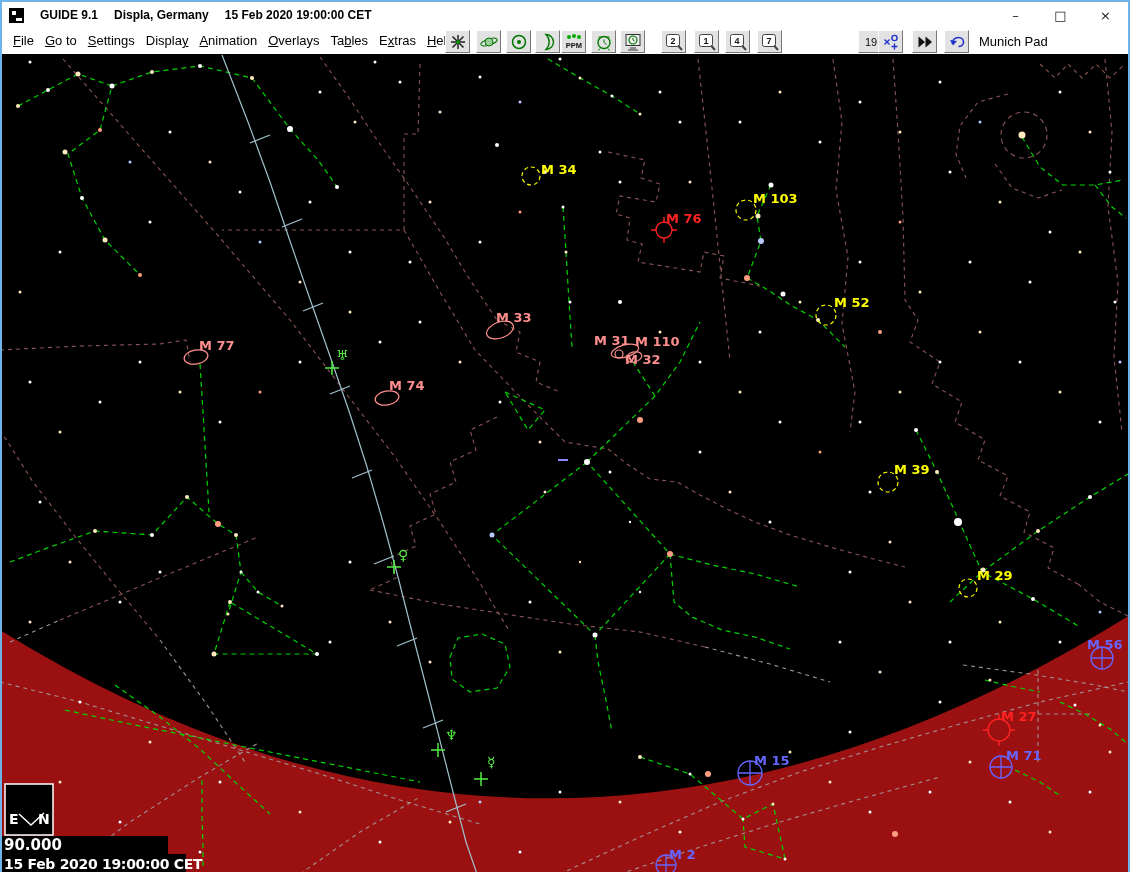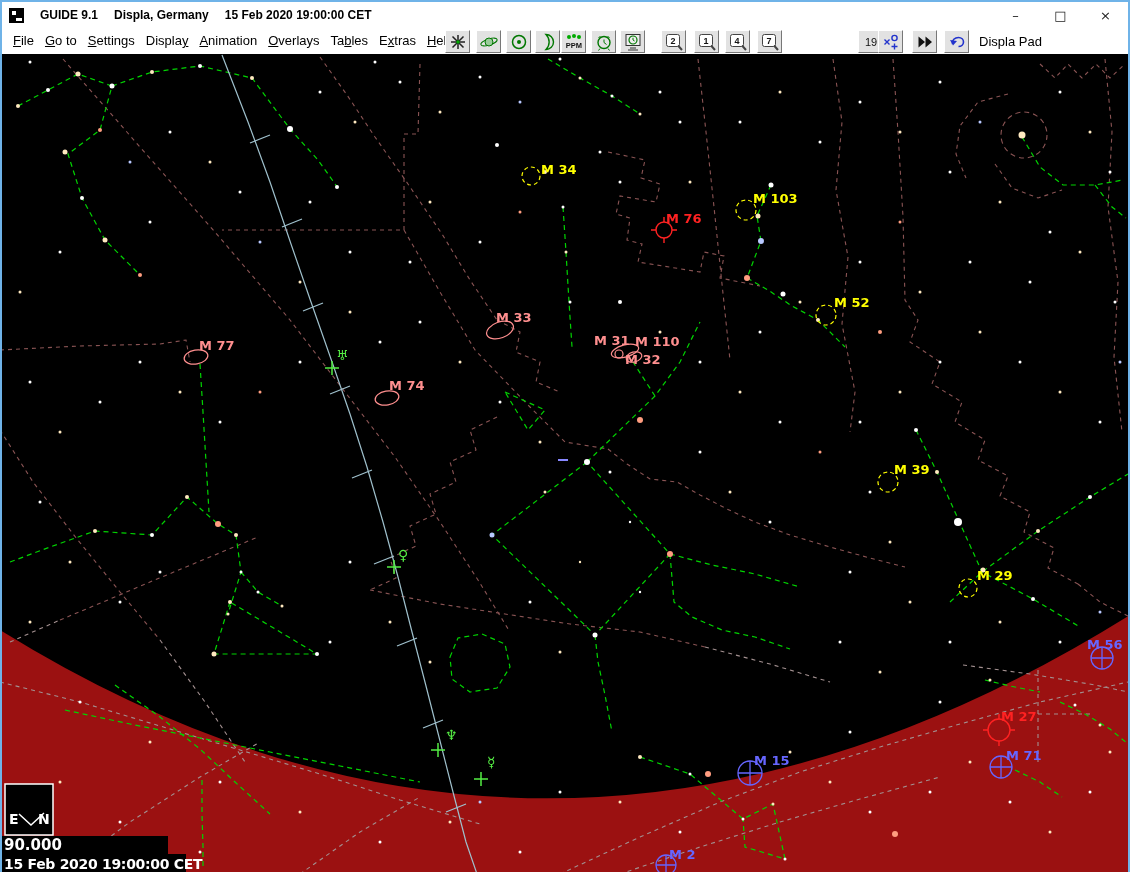--- a/index.html
+++ b/index.html
@@ -127,21 +127,21 @@
         </span><span class="tb-btn" style="left: 910px;">
           <svg width="20" height="18">
             <path d="M3.5 3.5v11l6.5-5.5zM10.5 3.5v11l6.5-5.5z" fill="#111"></path>
           </svg>
         </span><span class="tb-btn" style="left: 942px;">
           <svg width="20" height="18">
             <path d="M5.5 11c-1-4 2.5-6.5 6-6.5c3 0 5 2 5 4.5c0 3-2.5 4.5-5 4.5" fill="none" stroke="#23c" stroke-width="1.6"></path>
             <path d="M3 7l3 5.5 4-4.5z" fill="#23c"></path>
           </svg>
         </span></span>
-    <span id="scope-pad">Displa Pad</span>
+    <span id="scope-pad">Munich Pad</span>
   </div>
 
   <svg id="chart" width="1126" height="818" viewBox="2 52 1126 818">
       <rect x="2" y="52" width="1126" height="818" fill="#000000"></rect>
       <path d="M 0 628 Q 554 972 1130 613 L 1130 874 L 0 874 Z" fill="#9b1111"></path>
       <polyline points="63,57 140,145 215,230 290,318 345,390 395,455 440,520 478,578 510,630" fill="none" stroke="#8a5454" stroke-width="1.1" stroke-dasharray="4 4"></polyline>
       <polyline points="320,55 347,93 375,135 408,182 442,232 470,278 497,318" fill="none" stroke="#8a5454" stroke-width="1.1" stroke-dasharray="4 4"></polyline>
       <polyline points="420,62 418,132 404,132 404,228 222,228" fill="none" stroke="#8a5454" stroke-width="1.1" stroke-dasharray="4 4"></polyline>
       <polyline points="608,150 645,158 641,176 660,182 656,200 620,194 616,212 630,216 627,238 642,242 638,260 700,270 704,250 724,254 720,276 760,284" fill="none" stroke="#8a5454" stroke-width="1.1" stroke-dasharray="4 4"></polyline>
       <polyline points="698,57 706,130 714,205 722,282 730,358" fill="none" stroke="#8a5454" stroke-width="1.1" stroke-dasharray="4 4"></polyline>

